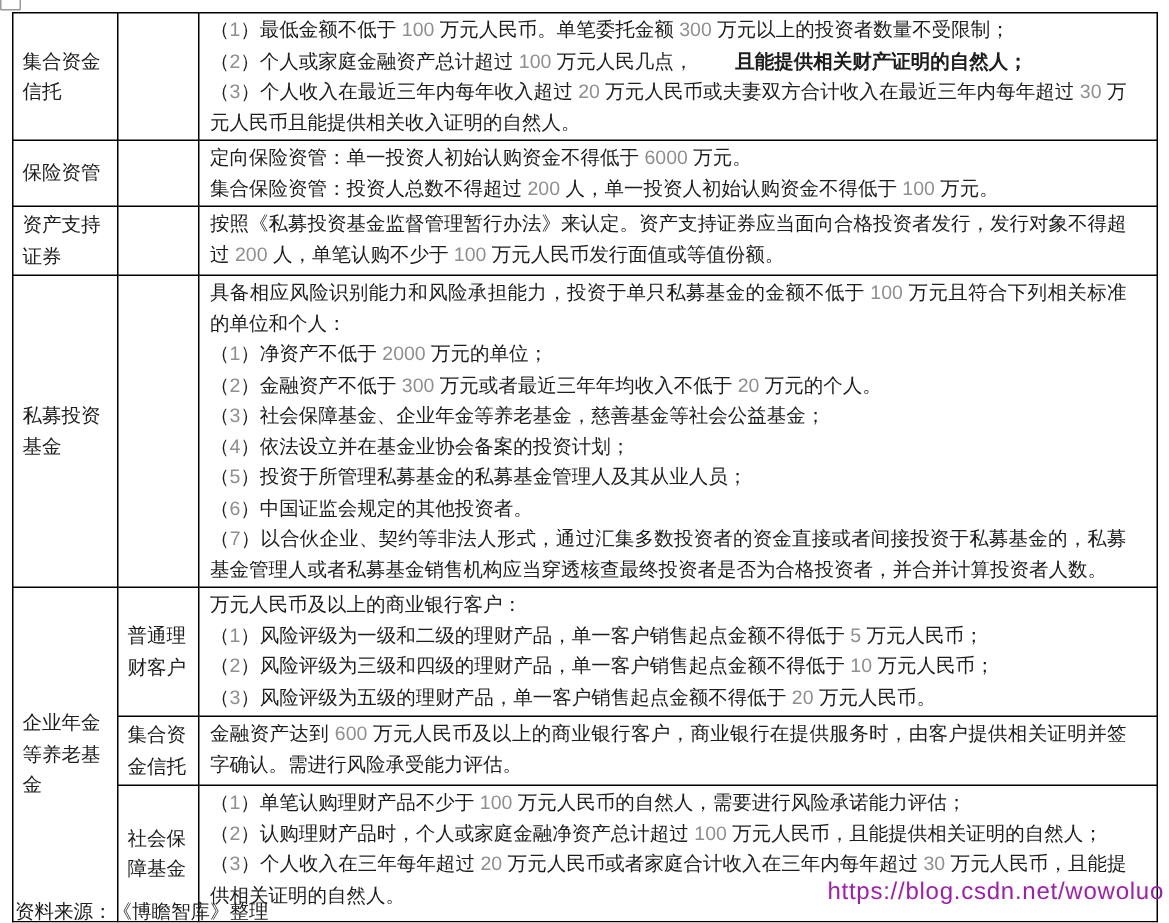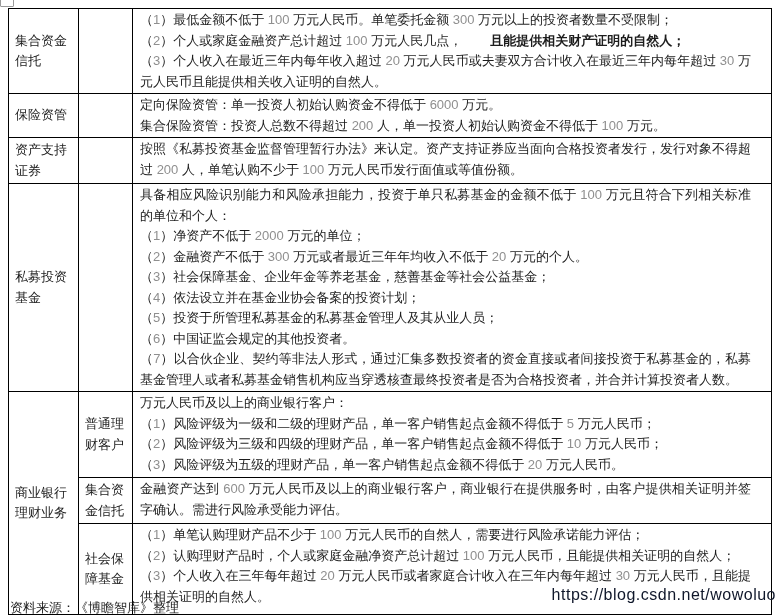--- a/index.html
+++ b/index.html
@@ -19,21 +19,21 @@
     vertical-align:top;padding:1px 20px 1px 7px;font-size:13px;line-height:20.5px;
     text-align:justify;word-break:break-all;
   }
   .t-line{margin:0;}
   .t-line b{font-weight:700;margin-left:28px;}
   .num{color:#8f8f8f;}
   .r1{height:84px;} .r2{height:38px;} .r3{height:44px;} .r4{height:207px;}
   .r5{height:86px;} .r6{height:42px;} .r7{height:91px;}
   .source{position:absolute;left:10px;top:599px;font-size:13px;color:#1d1d1d;}
   .watermark{
-    position:absolute;right:3px;top:586px;font-size:16px;color:#0f172a;
+    position:absolute;right:3px;top:586px;font-size:16px;color:#a21caf;
     letter-spacing:0.5px;white-space:nowrap;text-align:right;
   }
   .artifact{
     position:absolute;left:0;top:-3px;width:12px;height:8px;
     border:1px solid #9a9a9a;border-radius:1px;background:#fff;
   }
 </style>
 </head>
 <body>
 
@@ -84,21 +84,21 @@
         <div class="t-line"><span>（<span class="num">2</span>）金融资产不低于 <span class="num">300</span> 万元或者最近三年年均收入不低于 <span class="num">20</span> 万元的个人。</span></div>
         <div class="t-line"><span>（<span class="num">3</span>）社会保障基金、企业年金等养老基金，慈善基金等社会公益基金；</span></div>
         <div class="t-line"><span>（<span class="num">4</span>）依法设立并在基金业协会备案的投资计划；</span></div>
         <div class="t-line"><span>（<span class="num">5</span>）投资于所管理私募基金的私募基金管理人及其从业人员；</span></div>
         <div class="t-line"><span>（<span class="num">6</span>）中国证监会规定的其他投资者。</span></div>
         <div class="t-line"><span>（<span class="num">7</span>）以合伙企业、契约等非法人形式，通过汇集多数投资者的资金直接或者间接投资于私募基金的，私募基金管理人或者私募基金销售机构应当穿透核查最终投资者是否为合格投资者，并合并计算投资者人数。</span></div>
       </td>
     </tr>
 
     <tr class="r5">
-      <td class="cat" rowspan="3">商业银行理财业务</td>
+      <td class="cat" rowspan="3">企业年金等养老基金</td>
       <td class="sub">普通理财客户</td>
       <td class="content">
         <div class="t-line">万元人民币及以上的商业银行客户：</div>
         <div class="t-line"><span>（<span class="num">1</span>）风险评级为一级和二级的理财产品，单一客户销售起点金额不得低于 <span class="num">5</span> 万元人民币；</span></div>
         <div class="t-line"><span>（<span class="num">2</span>）风险评级为三级和四级的理财产品，单一客户销售起点金额不得低于 <span class="num">10</span> 万元人民币；</span></div>
         <div class="t-line"><span>（<span class="num">3</span>）风险评级为五级的理财产品，单一客户销售起点金额不得低于 <span class="num">20</span> 万元人民币。</span></div>
       </td>
     </tr>
 
     <tr class="r6">

